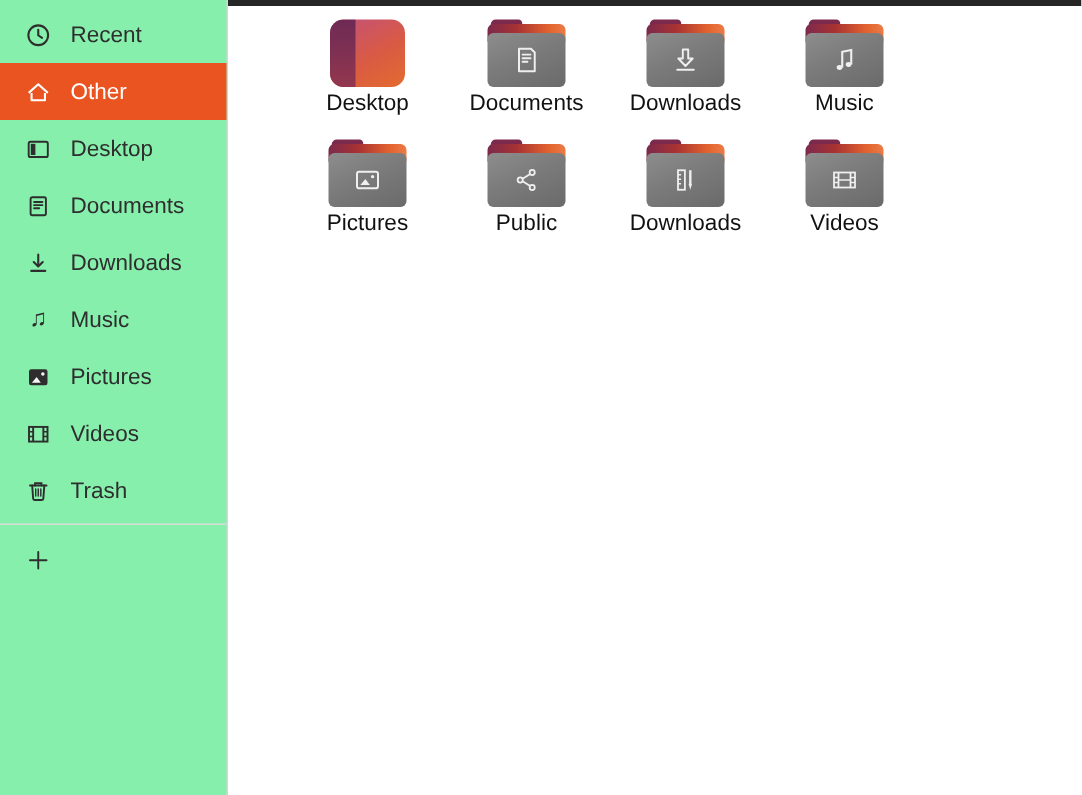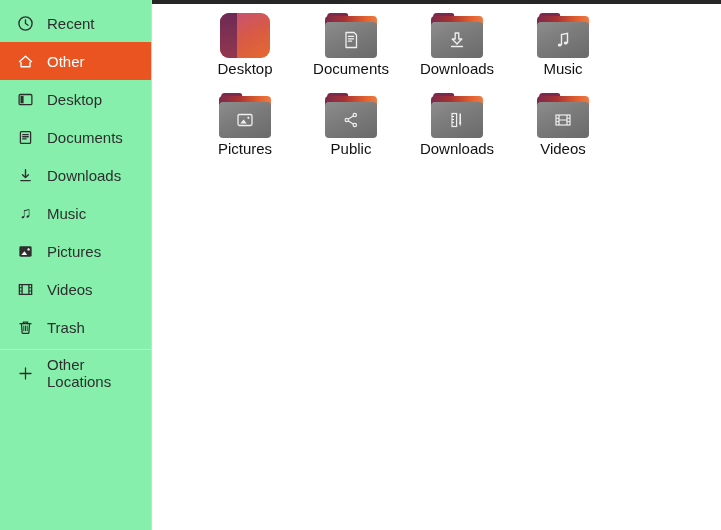--- a/index.html
+++ b/index.html
@@ -153,21 +153,20 @@
     </div>
 
     <div class="side-sep"></div>
 
     <div class="srow" style="margin-top:1px">
       <span class="sicon">
         <svg width="17" height="17" viewBox="0 0 16 16" fill="none" stroke="currentColor" stroke-width="1.2" stroke-linecap="round">
           <path d="M8 2.8v10.4M2.8 8h10.4"></path>
           </svg>
       </span>
-      <span>Other Locations</span>
     </div>
   </div>
 
   <div class="main">
 
     <div class="tile">
       <div class="desktop-icon"></div>
       <div class="flabel">Desktop</div>
     </div>
 

